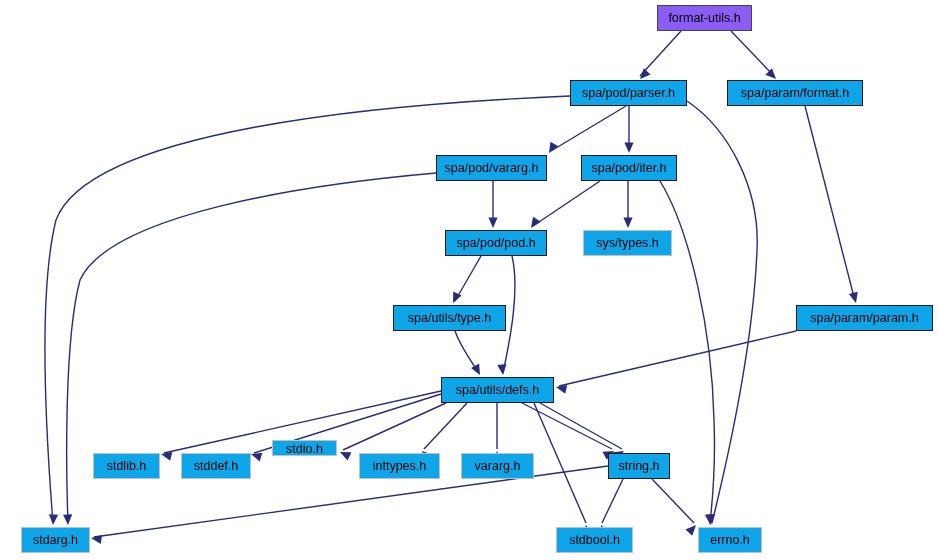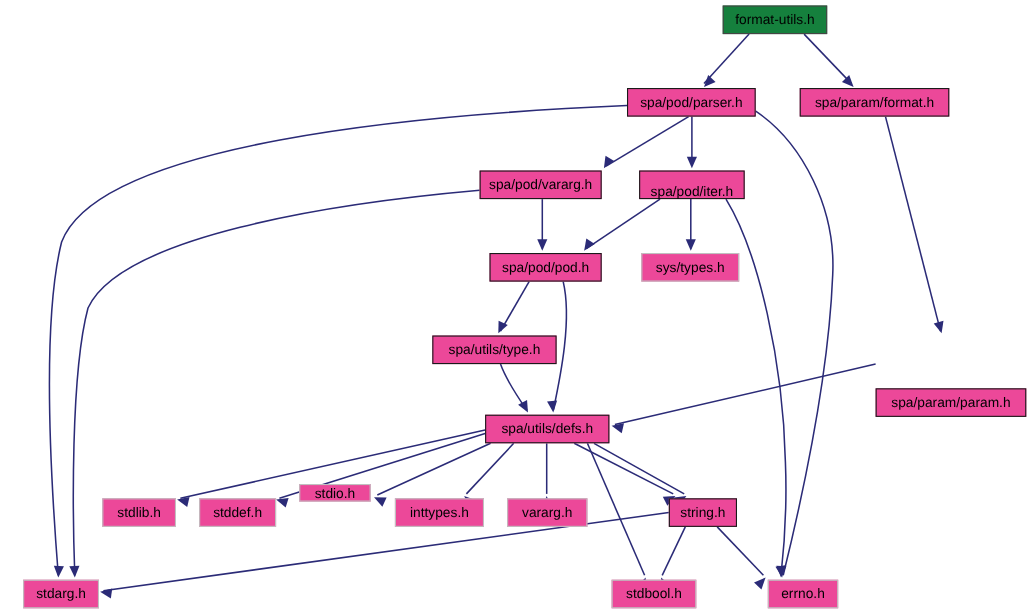--- a/index.html
+++ b/index.html
@@ -27,29 +27,29 @@
   .gnode {
     position: absolute;
     box-sizing: border-box;
     display: flex;
     align-items: center;
     justify-content: center;
     font-size: 12.5px;
     line-height: 1;
     color: #000000;
     white-space: nowrap;
-    background: #ec4899;
+    background: #0ea5e9;
     border: 1px solid #c0c0c0;
   }
   .gnode.strong {
     border: 1.6px solid #1a1a1a;
   }
   .gnode.root {
     border: 1.4px solid #454545;
-    background: #15803d;
+    background: #8b5cf6;
   }
   .gnode-label {
     pointer-events: none;
   }
 </style>
 </head>
 <body>
 
 <div id="graph-canvas">
   <svg id="edge-layer" viewBox="0 0 938 560" xmlns="http://www.w3.org/2000/svg">
@@ -113,33 +113,33 @@
     </div>
     <div class="gnode strong" style="left: 570px; top: 80px; width: 117px; height: 26px;">
       <span class="gnode-label">spa/pod/parser.h</span>
     </div>
     <div class="gnode strong" style="left: 727px; top: 80px; width: 136px; height: 26px;">
       <span class="gnode-label">spa/param/format.h</span>
     </div>
     <div class="gnode strong" style="left: 436px; top: 155px; width: 111px; height: 26px; text-align: right;">
       <span class="gnode-label">spa/pod/vararg.h</span>
     </div>
-    <div class="gnode strong" style="left: 581px; top: 155px; width: 96px; height: 26px; align-items: flex-end;">
+    <div class="gnode strong" style="left: 581px; top: 155px; width: 96px; height: 26px;">
       <span class="gnode-label">spa/pod/iter.h</span>
     </div>
     <div class="gnode strong" style="left: 445px; top: 230px; width: 102px; height: 26px;">
       <span class="gnode-label">spa/pod/pod.h</span>
     </div>
     <div class="gnode " style="left: 583px; top: 230px; width: 89px; height: 26px;">
       <span class="gnode-label">sys/types.h</span>
     </div>
     <div class="gnode strong" style="left: 393px; top: 305px; width: 113px; height: 26px;">
       <span class="gnode-label">spa/utils/type.h</span>
     </div>
-    <div class="gnode strong" style="left: 796px; top: 305px; width: 137px; height: 26px; margin-top: 48px;">
+    <div class="gnode strong" style="left: 796px; top: 305px; width: 137px; height: 26px;">
       <span class="gnode-label">spa/param/param.h</span>
     </div>
     <div class="gnode strong" style="left: 441px; top: 377px; width: 113px; height: 26px;">
       <span class="gnode-label">spa/utils/defs.h</span>
     </div>
     <div class="gnode " style="left: 93px; top: 453px; width: 67px; height: 26px;">
       <span class="gnode-label">stdlib.h</span>
     </div>
     <div class="gnode " style="left: 181px; top: 453px; width: 70px; height: 26px;">
       <span class="gnode-label">stddef.h</span>

